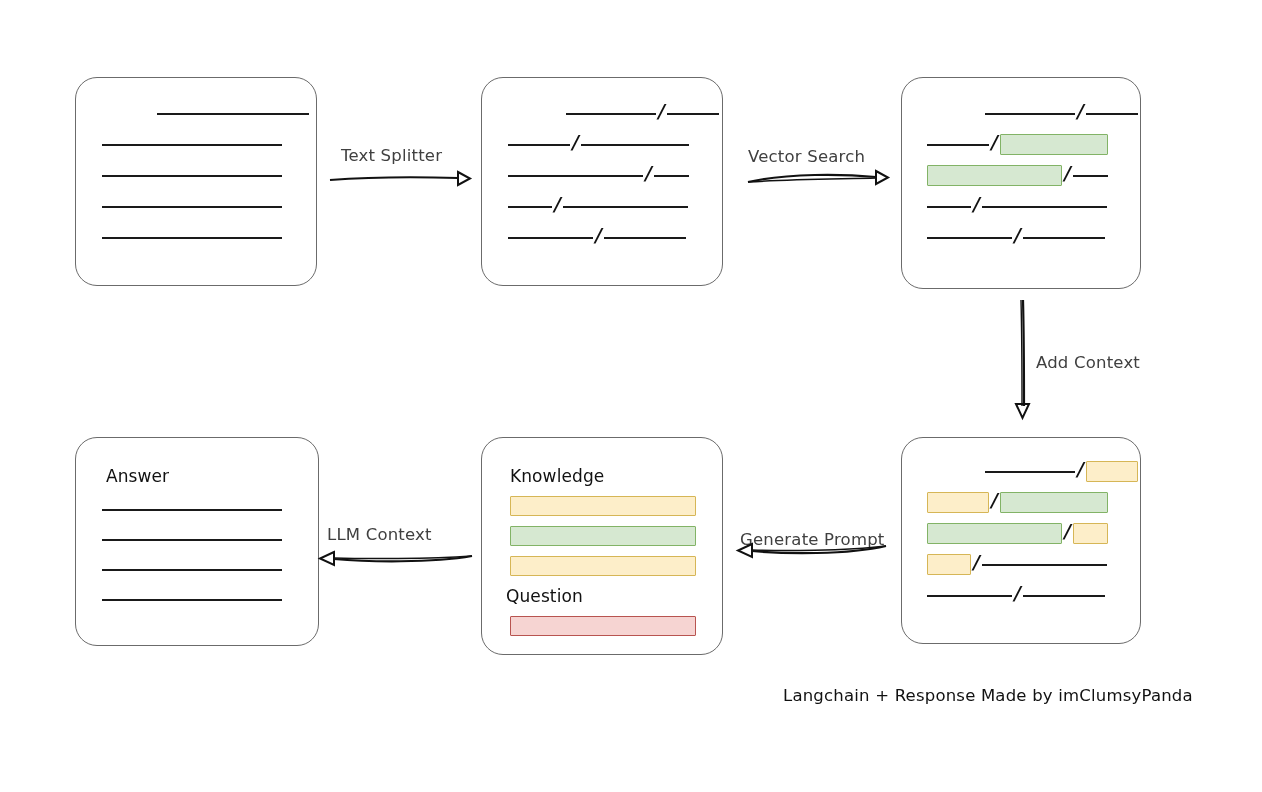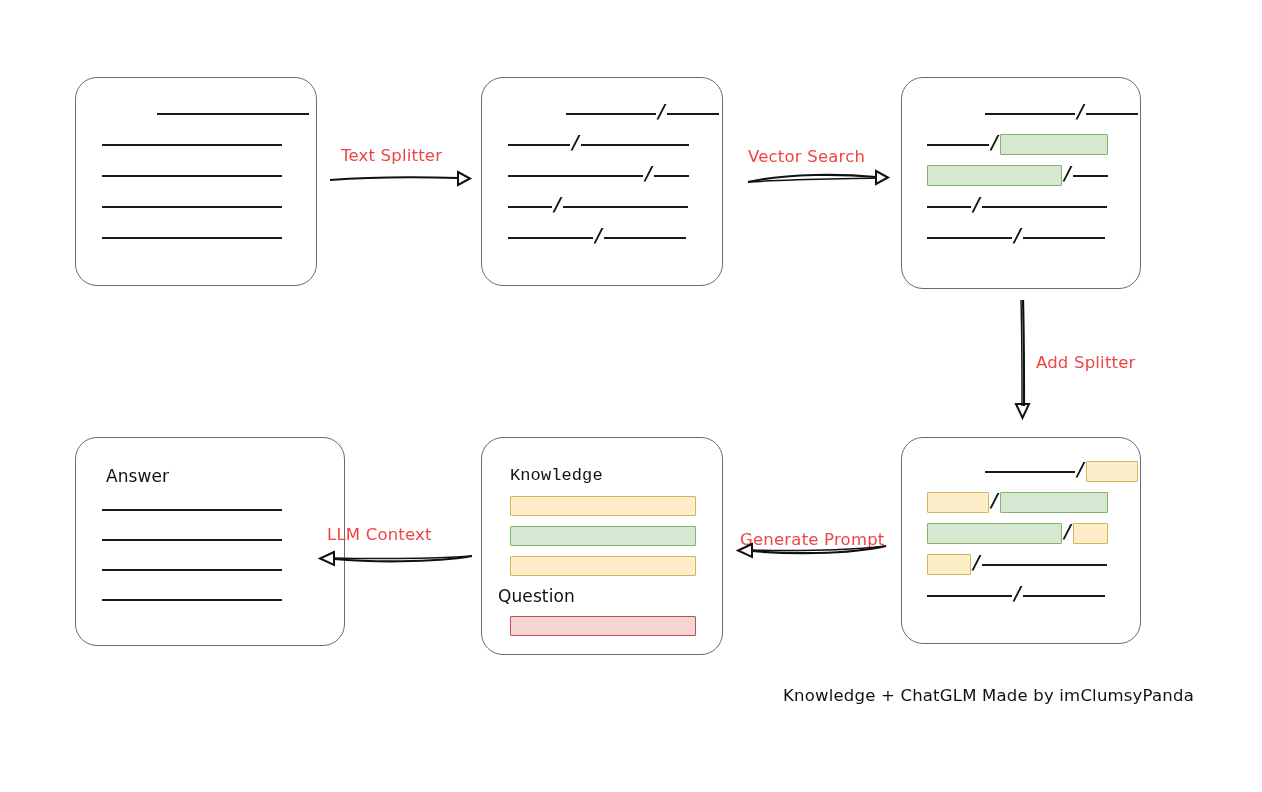--- a/index.html
+++ b/index.html
@@ -85,21 +85,21 @@
     font-size: 17px;
     color: #111111;
     letter-spacing: .1px;
     white-space: nowrap;
   }
 
   
   .arrow-label {
     position: absolute;
     font-size: 16.5px;
-    color: #ef4444;
+    color: #404040;
     white-space: nowrap;
     letter-spacing: .2px;
   }
 
   .arrow-svg {
     position: absolute;
     overflow: visible;
   }
 
   .footer-note {
@@ -207,23 +207,23 @@
         <span class="rule" style="width: 82px;"></span>
       </div>
     </div>
 </div>
 
 <svg class="arrow-svg" style="left:1013px; top:300px;" width="24" height="118" viewBox="0 0 24 118">
   <path d="M10,0 C11,40 11,80 11,106" stroke="#111" stroke-width="2.2" fill="none"></path>
   <path d="M8,0 C9,40 9,80 9,106" stroke="#111" stroke-width="1.4" fill="none"></path>
   <path d="M3,104 L9.5,118 L16,104 Z" fill="none" stroke="#111" stroke-width="2"></path>
 </svg>
-<div class="arrow-label" style="left:1036px; top:353px;">Add Splitter</div>
-
-<div class="doc-box" style="left:75px; top:437px; width:270px; height:209px;">
+<div class="arrow-label" style="left:1036px; top:353px;">Add Context</div>
+
+<div class="doc-box" style="left:75px; top:437px; width:244px; height:209px;">
   <div class="box-heading" style="left:30px; top:28px;">Answer</div>
   <div id="lines-answer" style="position:absolute; left:26px; top:70px; width:190px; height:120px;">
       <div class="rule-row" style="left: 0px; top: 0px; width: 190px;">
         <span class="rule" style="width: 180px;"></span>
       </div>
       <div class="rule-row" style="left: 0px; top: 30px; width: 190px;">
         <span class="rule" style="width: 180px;"></span>
       </div>
       <div class="rule-row" style="left: 0px; top: 60px; width: 190px;">
         <span class="rule" style="width: 180px;"></span>
@@ -235,27 +235,27 @@
 </div>
 
 <div class="arrow-label" style="left:327px; top:525px;">LLM Context</div>
 <svg class="arrow-svg" style="left:320px; top:548px;" width="152" height="22" viewBox="0 0 152 22">
   <path d="M152,8 C112,15 48,14 14,11" stroke="#111" stroke-width="2.2" fill="none"></path>
   <path d="M152,8 C108,11 45,11 14,10" stroke="#111" stroke-width="1.5" fill="none"></path>
   <path d="M14,4 L0,10.5 L14,17 Z" fill="none" stroke="#111" stroke-width="2"></path>
 </svg>
 
 <div class="doc-box" style="left:481px; top:437px; width:242px; height:218px;">
-  <div class="box-heading" style="left:28px; top:28px;font-family:Liberation Mono, monospace;">Knowledge</div>
+  <div class="box-heading" style="left:28px; top:28px;">Knowledge</div>
 
   <div class="bar yellow" style="left:28px; top:58px; width:186px;"></div>
   <div class="bar green" style="left:28px; top:88px; width:186px;"></div>
   <div class="bar yellow" style="left:28px; top:118px; width:186px;"></div>
 
-  <div class="box-heading" style="left:16px; top:148px;">Question</div>
+  <div class="box-heading" style="left:24px; top:148px;">Question</div>
 
   <div class="bar red" style="left:28px; top:178px; width:186px;"></div>
 </div>
 
 <div class="arrow-label" style="left:740px; top:530px;">Generate Prompt</div>
 <svg class="arrow-svg" style="left:738px; top:540px;" width="148" height="22" viewBox="0 0 148 22">
   <path d="M148,6 C110,15 46,14 14,11" stroke="#111" stroke-width="2.2" fill="none"></path>
   <path d="M148,6 C106,11 44,11 14,10" stroke="#111" stroke-width="1.5" fill="none"></path>
   <path d="M14,4 L0,10.5 L14,17 Z" fill="none" stroke="#111" stroke-width="2"></path>
 </svg>
@@ -284,13 +284,13 @@
         <span class="rule" style="width: 125px;"></span>
       </div>
       <div class="rule-row" style="left: 0px; top: 124px; width: 190px;">
         <span class="rule" style="width: 85px;"></span>
         <span class="slash">/</span>
         <span class="rule" style="width: 82px;"></span>
       </div>
     </div>
 </div>
 
-<div class="footer-note" style="left:783px; top:686px;">Knowledge + ChatGLM Made by imClumsyPanda</div>
+<div class="footer-note" style="left:783px; top:686px;">Langchain + Response Made by imClumsyPanda</div>
 
 </body></html>

